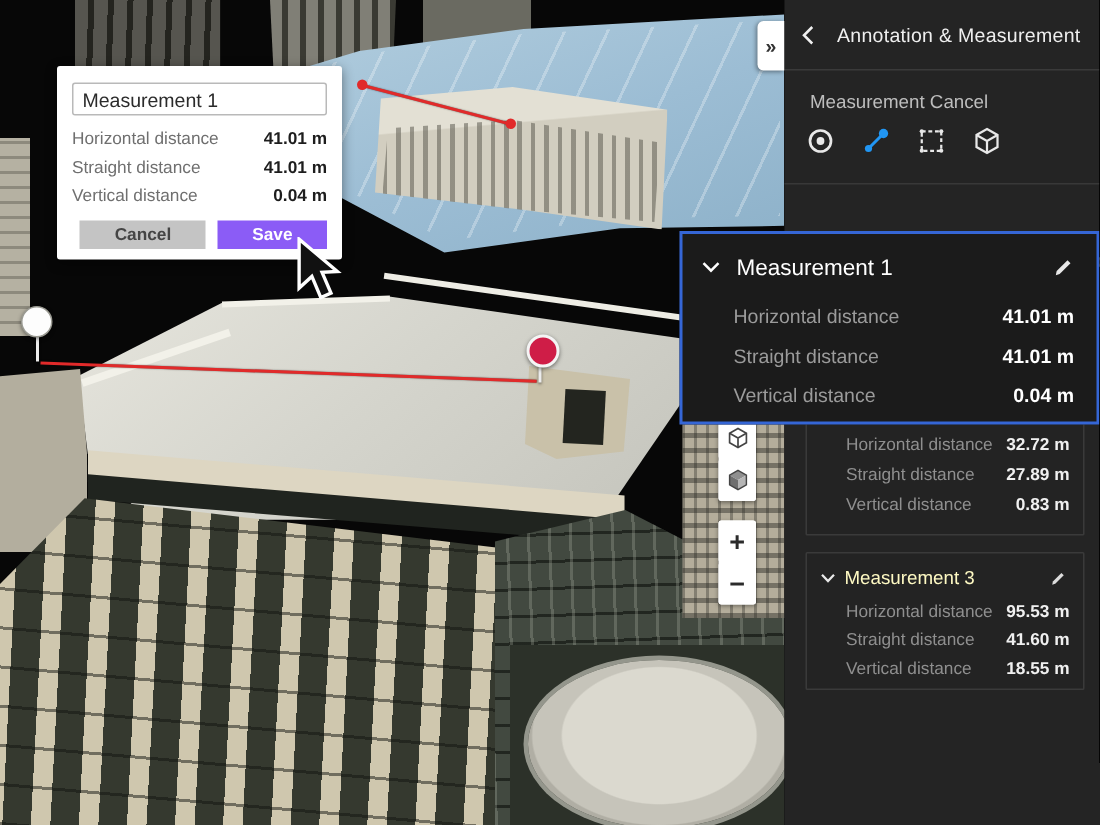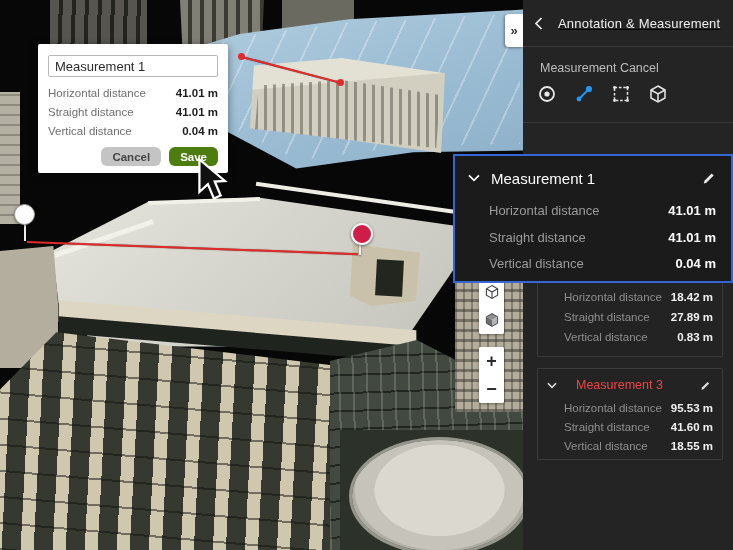--- a/index.html
+++ b/index.html
@@ -93,51 +93,51 @@
   
   .popup { position:absolute; left:38px; top:44px; width:190px; height:129px; background:#fff; z-index:20;
     border-radius:2px; box-shadow:0 2px 8px rgba(0,0,0,.45); padding:11px 10px 0 10px; }
   .popup input { width:100%; height:22px; border:1px solid #b9b9b9; border-radius:2px; background:#fff;
     font-family:inherit; font-size:13px; color:#2b2b2b; padding:0 6px; outline:none; }
   .popup .prow { display:flex; justify-content:space-between; align-items:center; height:17px; margin-top:2px; }
   .popup .prow:first-of-type { margin-top:7px; }
   .popup .plabel { font-size:11.5px; color:#6f6f6f; }
   .popup .pvalue { font-size:11.5px; color:#1d1d1d; font-weight:bold; }
   .popup .pbtns { display:flex; justify-content:flex-end; gap:8px; margin-top:8px; }
-  .popup .pbtns button { height:19px; padding:0 11px; border:none; border-radius:6px; font-size:11.5px;
+  .popup .pbtns button { height:19px; padding:0 23px; border:none; border-radius:0; font-size:11.5px;
     font-weight:bold; font-family:inherit; cursor:pointer; }
   .cancel-btn { background:#c4c4c4; color:#454545; }
-  .save-btn { background:#4d7c0f; color:#fff; }
+  .save-btn { background:#8b5cf6; color:#fff; }
 
   .cursor { position:absolute; left:198px; top:158px; z-index:60; }
 
   
   .sidebar { position:absolute; left:523px; top:0; width:210px; height:550px; background:#242424; z-index:30; }
   .sb-header { position:absolute; left:0; top:0; width:210px; height:47px; display:flex; align-items:center;
-    border-bottom:1px solid #3a3a3a;text-decoration:underline; }
+    border-bottom:1px solid #3a3a3a; }
   .back-btn { background:none; border:none; padding:4px; margin-left:7px; cursor:pointer; display:flex; }
   .sb-title { color:#efefef; font-size:13px; margin-left:11px; letter-spacing:.2px; }
   .tools-label { position:absolute; left:17px; top:61px; color:#bdbdbd; font-size:12.5px; }
   .tools-row { position:absolute; left:13px; top:83px; display:flex; gap:15px; }
   .tool-btn { width:22px; height:22px; background:none; border:none; padding:1px; cursor:pointer; display:flex;
     align-items:center; justify-content:center; }
   .divider2 { position:absolute; left:0; top:122px; width:210px; height:1px; background:#383838; }
   .distance-row { position:absolute; left:8px; top:123px; width:210px; height:29px;margin-top:37px; }
   .distance-label { position:absolute; left:17px; top:8px; color:#9e9e9e; font-size:12.5px; }
   .select-all { position:absolute; left:174px; top:5px; background:none; border:none; color:#fff;
     font-size:12.5px; font-weight:bold; white-space:nowrap; cursor:pointer; padding:2px 0; font-family:inherit; }
 
   .mbox { position:absolute; background:#232323; border:1px solid #3a3a3a; border-radius:1px; }
   .mbox-2 { left:14px; top:240px; width:186px; height:117px; z-index:5; }
   .mbox-3 { left:14px; top:368px; width:186px; height:92px; z-index:5; }
   .mbox .mrow { position:absolute; left:26px; right:9px; display:flex; justify-content:space-between; height:14px; }
   .mbox .mlabel { color:#8f8f8f; font-size:11.5px; }
   .mbox .mvalue { color:#f0f0f0; font-size:11.5px; font-weight:bold; }
   .mbox-head { position:absolute; left:9px; right:9px; top:7px; height:18px; display:flex; align-items:center; }
-  .mbox-head .mtitle { color:#ef4444; font-size:12.5px; margin-left:19px; flex:1; }
+  .mbox-head .mtitle { color:#fef9c3; font-size:12.5px; margin-left:6px; flex:1; }
   .icon-btn { background:none; border:none; padding:2px; cursor:pointer; display:flex; }
 
   
   .sel-panel { position:absolute; left:453px; top:154px; width:280px; height:129px; background:#1b1b1b;
     border:2px solid #3566d6; z-index:40; }
   .sel-head { position:absolute; left:13px; right:13px; top:11px; height:22px; display:flex; align-items:center; }
   .sel-title { color:#fff; font-size:15px; margin-left:11px; flex:1; }
   .sel-row { position:absolute; left:34px; right:15px; height:18px; display:flex; justify-content:space-between; }
   .sel-label { color:#9b9b9b; font-size:13px; }
   .sel-value { color:#fff; font-size:13px; font-weight:bold; }
@@ -276,21 +276,21 @@
     <div class="divider2"></div>
 
     <div class="distance-row">
       <span class="distance-label">Distance</span>
       <button class="select-all">Select All</button>
     </div>
 
     <div class="mbox mbox-2">
       <div class="mrow" style="top:50px;">
         <span class="mlabel">Horizontal distance</span>
-        <span class="mvalue">18.42 m</span>
+        <span class="mvalue">32.72 m</span>
       </div>
       <div class="mrow" style="top:70px;">
         <span class="mlabel">Straight distance</span>
         <span class="mvalue">27.89 m</span>
       </div>
       <div class="mrow" style="top:90px;">
         <span class="mlabel">Vertical distance</span>
         <span class="mvalue">0.83 m</span>
       </div>
     </div>

